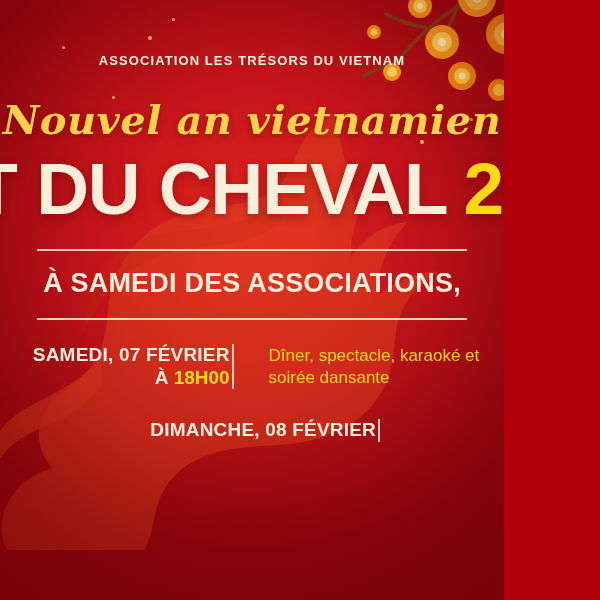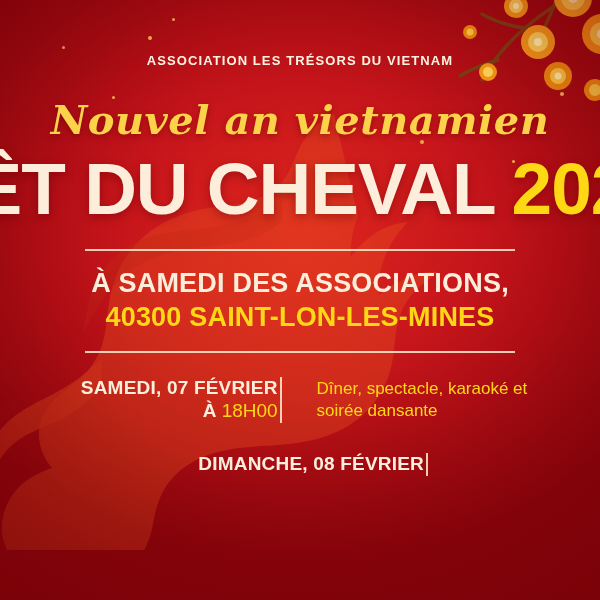--- a/index.html
+++ b/index.html
@@ -9,21 +9,21 @@
   body {
     width: 600px;
     height: 600px;
     overflow: hidden;
     font-family: "Liberation Sans", sans-serif;
     background: #b3000d;
   }
 
   .poster {
     position: relative;
-    width: 600px;
+    width: 504px;
     height: 600px;
     overflow: hidden;
     background:
       radial-gradient(ellipse 70% 55% at 50% 38%, #d4171a 0%, #c2101a 42%, #a40b12 72%, #8d040c 100%);
   }
 
   
   .vignette {
     position: absolute;
     inset: 0;
@@ -168,21 +168,21 @@
     font-size: 19px;
     font-weight: bold;
     color: #fdeedb;
     letter-spacing: .2px;
   }
   .time {
     font-size: 19px;
     font-weight: bold;
     color: #fdeedb;
   }
-  .time b { color: #ffd815; font-weight: normal; }
+  .time b { color: #ffd815; font-weight: bold; }
   .vbar {
     width: 2px;
     align-self: stretch;
     background: rgba(255,238,210,0.85);
   }
   .row-right {
     width: 258px;
     padding-left: 35px;
     font-size: 17px;
     color: #ffd815;
@@ -276,21 +276,20 @@
 
     <div class="tet-line">
       <span class="tet-main">TÊT DU CHEVAL</span>
       <span class="tet-year">2026</span>
     </div>
 
     <div class="divider"></div>
 
     <div class="venue">
       <div class="venue-1">À SAMEDI DES ASSOCIATIONS,</div>
-      <div class="venue-2">40300 SAINT-LON-LES-MINES</div>
     </div>
 
     <div class="divider2"></div>
 
     <div class="sched">
 
       <div class="row">
         <div class="row-left">
           <div class="day">SAMEDI, 07 FÉVRIER</div>
           <div class="time"><span>À </span><b>18H00</b></div>

